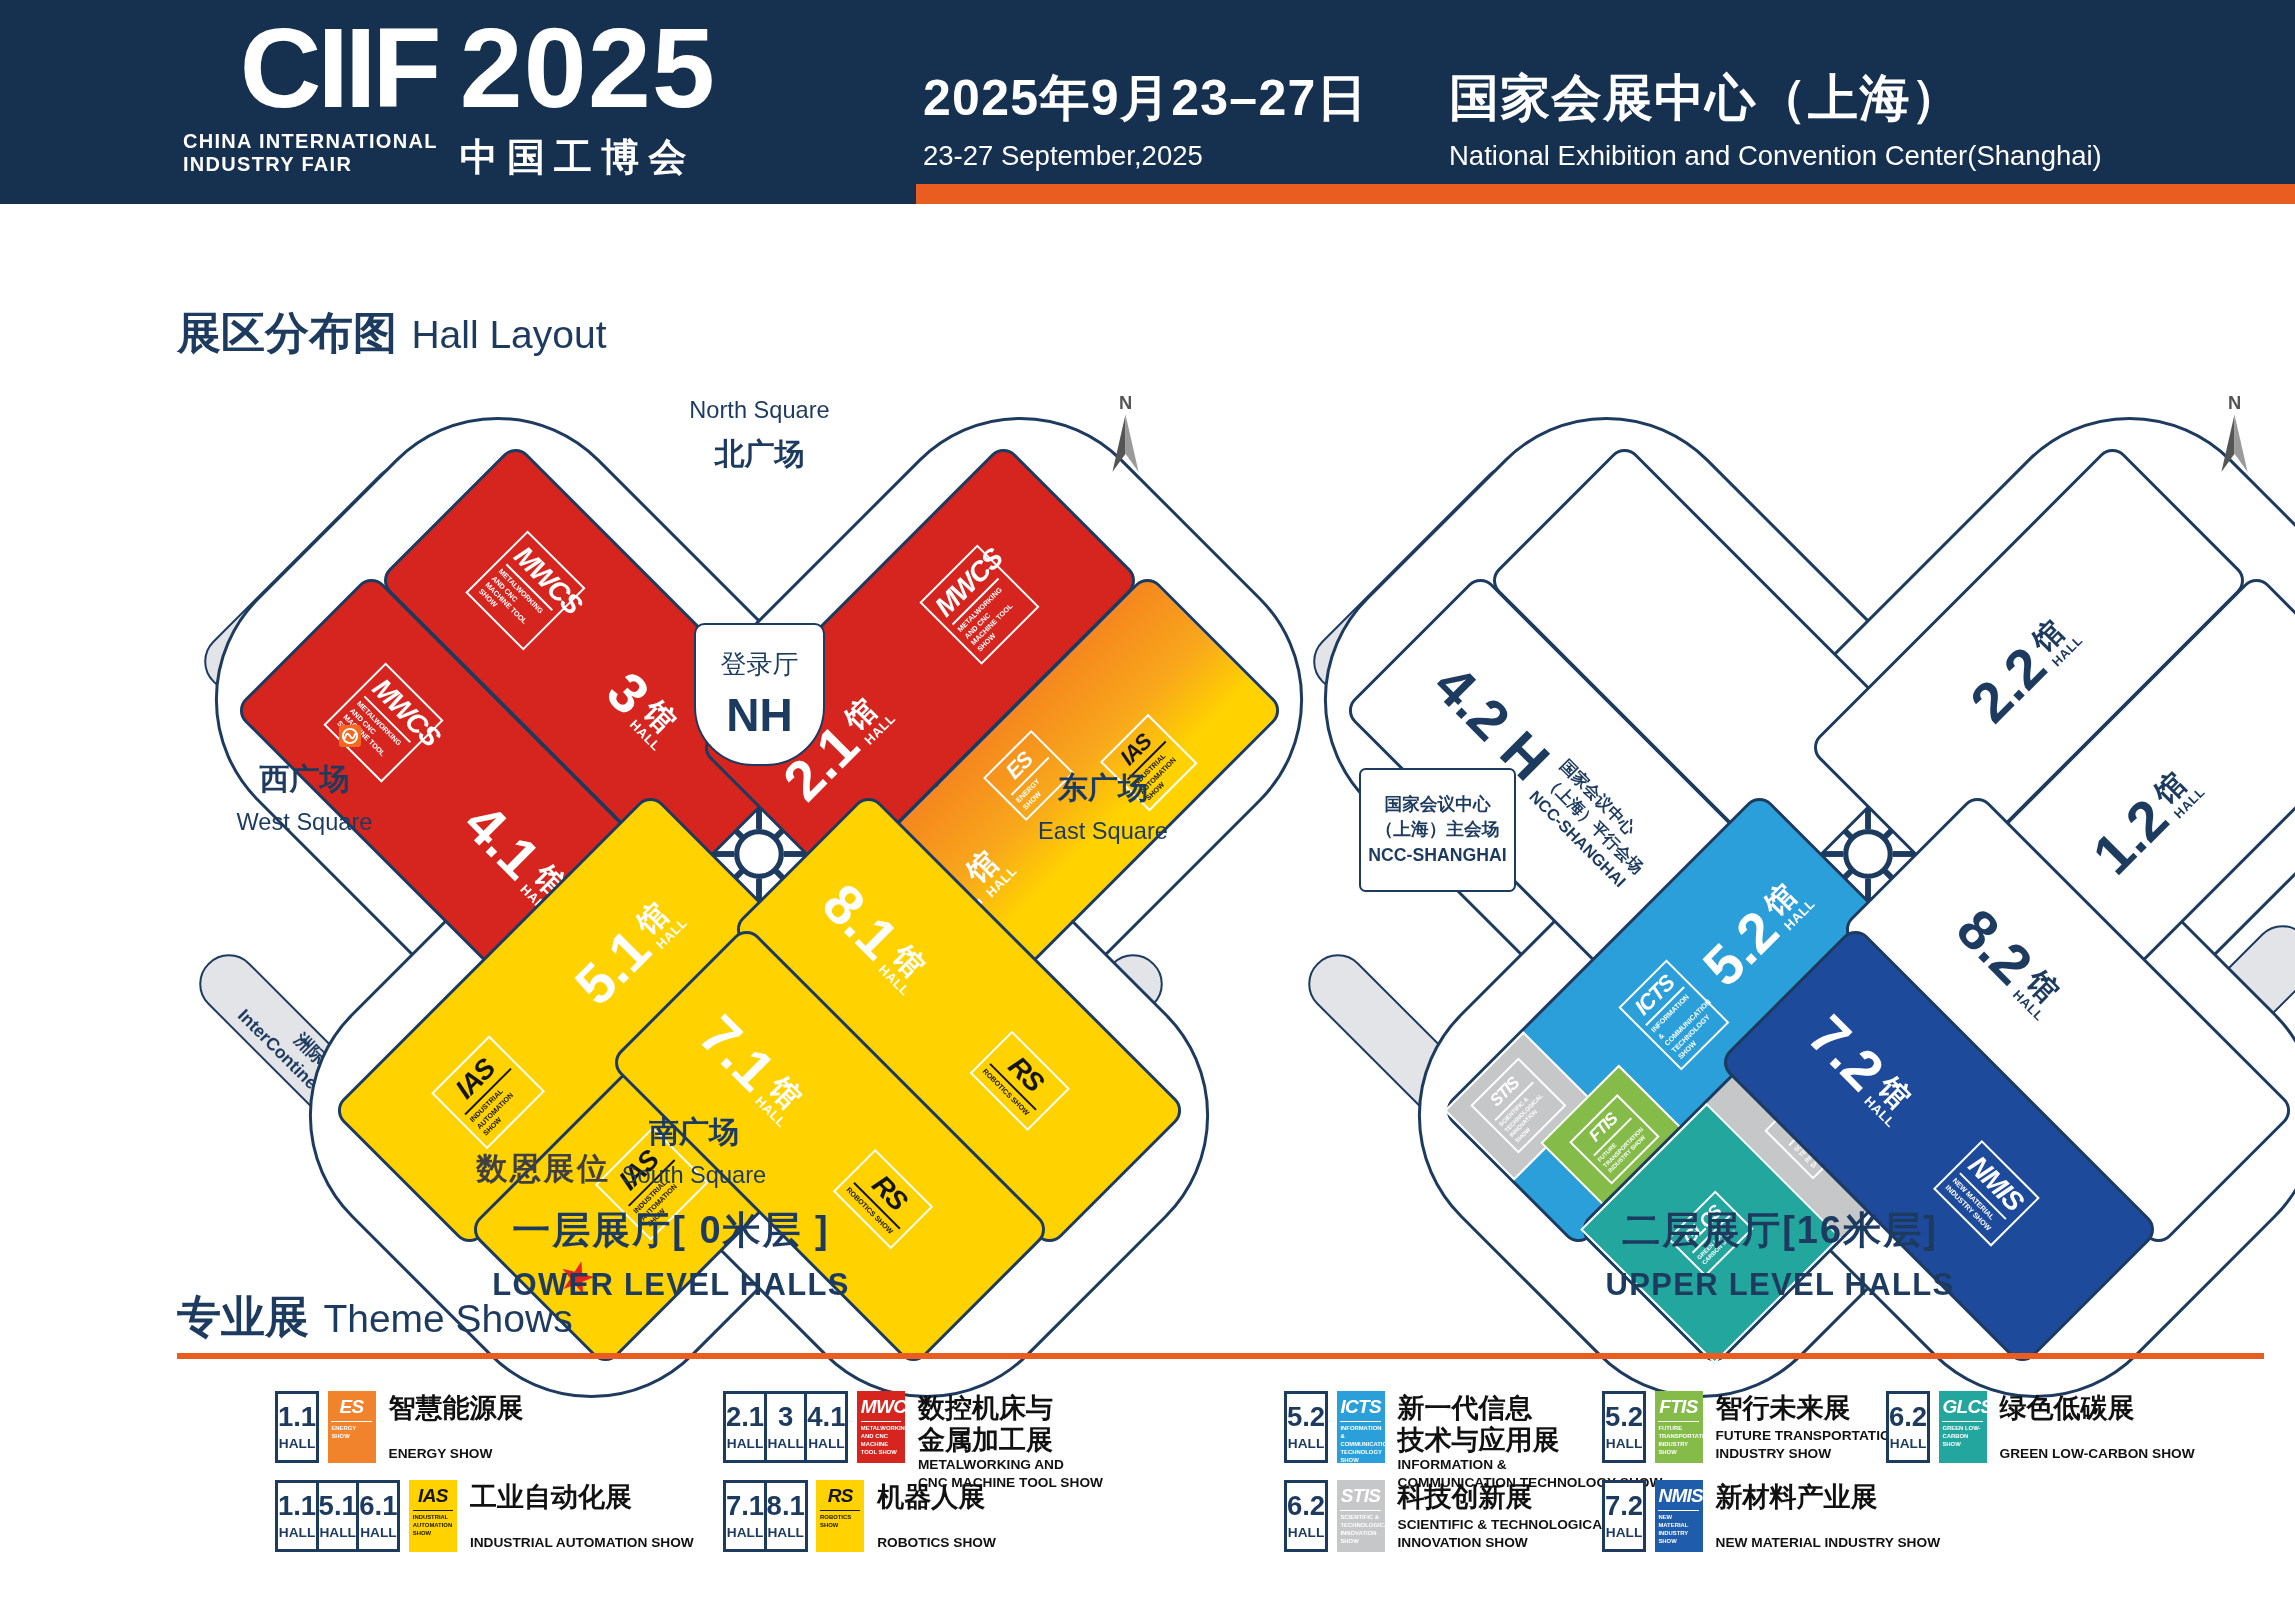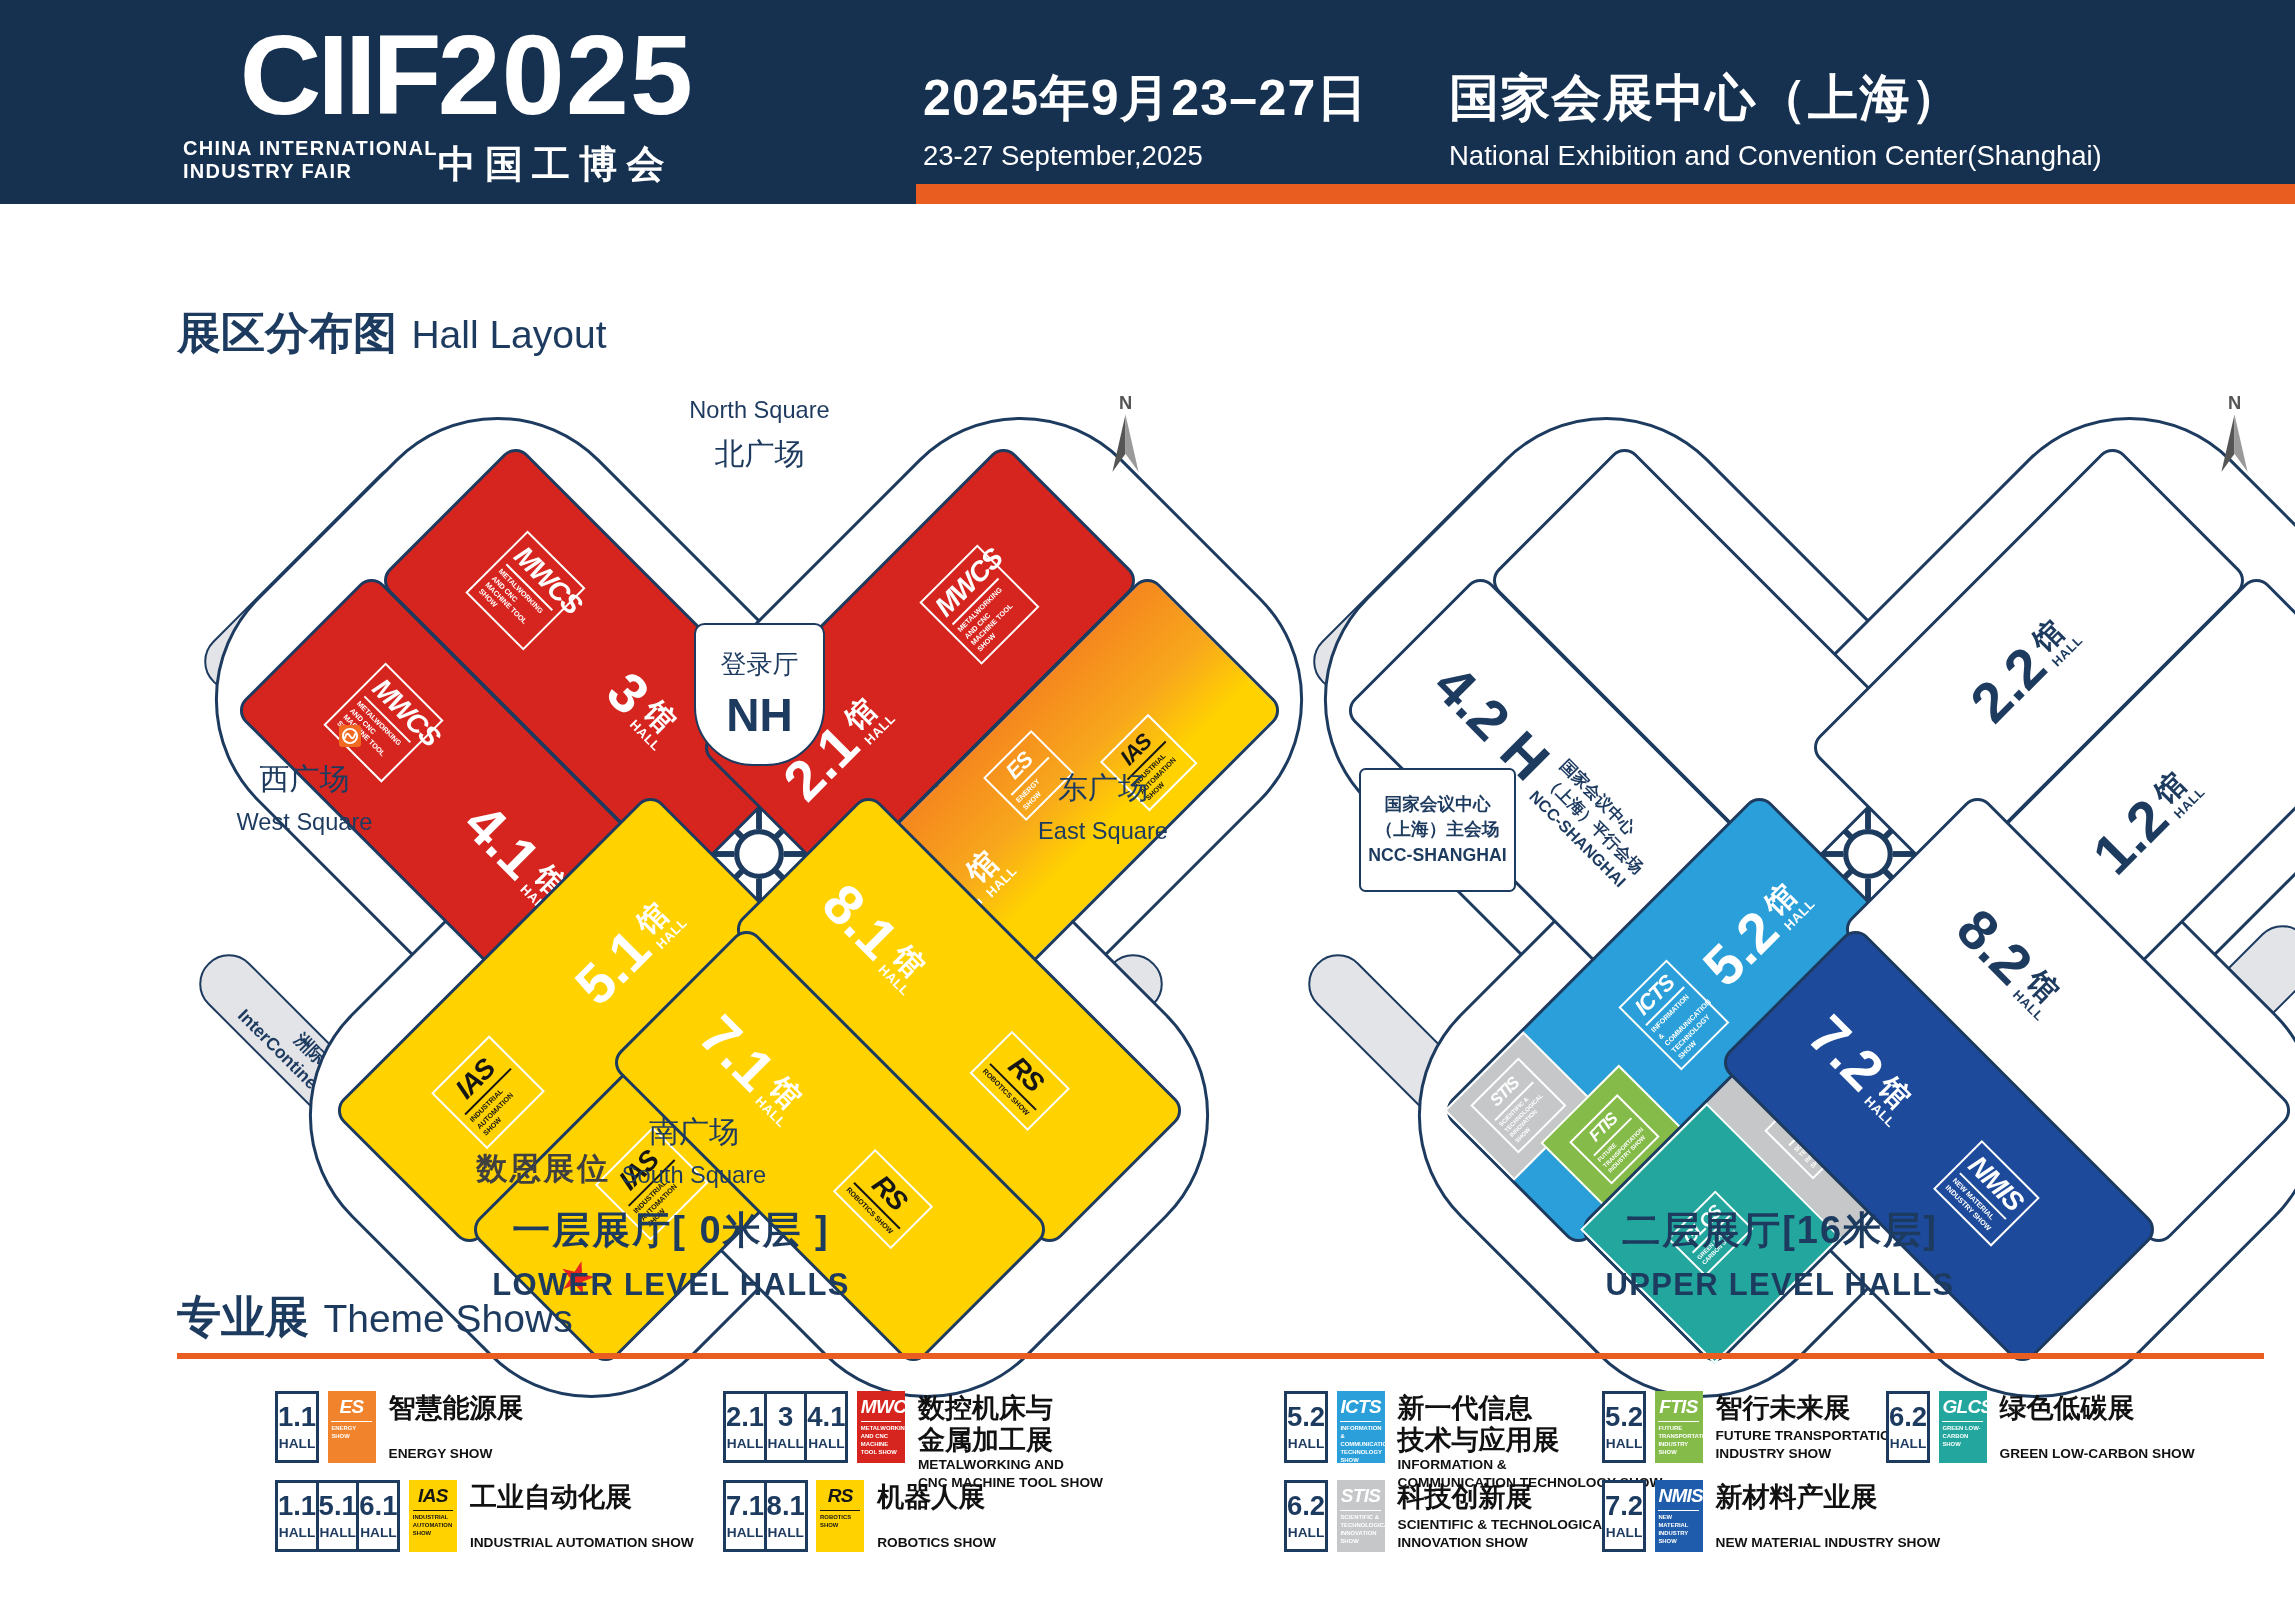--- a/index.html
+++ b/index.html
@@ -8,21 +8,21 @@
     --blue:#2b9fd9; --dkblue:#1e4a9b; --teal:#23a69d;
     --green:#85bb49; --lgray:#c6c7c9; --gray:#e2e4e8; --nmis:#1f5cab;
   }
   *{margin:0;padding:0;box-sizing:border-box}
   body{font-family:"Liberation Sans",sans-serif;background:#fff}
   .page{position:relative;width:2295px;height:1623px;background:#fff;overflow:hidden}
 
   
   .header{position:absolute;left:0;top:0;width:2295px;height:204px;background:var(--hdr)}
   .hd-orange{position:absolute;left:916px;bottom:0;width:1379px;height:19.6px;background:var(--accent)}
-  .logo{position:absolute;left:183px;top:19px;display:flex;color:#fff}
+  .logo{position:absolute;left:183px;top:12px;display:flex;gap:22px;color:#fff}
   .logo-col1{display:flex;flex-direction:column;align-items:flex-end}
   .logo-ciif{font-size:113px;font-weight:900;letter-spacing:-3.9px;line-height:1}
   .logo-tag{margin-top:5.2px;text-align:left;font-size:20px;font-weight:700;letter-spacing:1.3px;line-height:1.15}
   .logo-col2{display:flex;flex-direction:column;align-items:flex-start}
   .logo-year{font-size:113px;font-weight:900;letter-spacing:1.3px;line-height:1}
   .logo-cn{margin-top:6.5px;font-size:38px;font-weight:800;letter-spacing:9.2px}
   .hd-block{position:absolute;color:#fff}
   .hd-block .big{font-size:50px;font-weight:800;letter-spacing:1.3px}
   .hd-block .sm{font-size:27.5px;font-weight:400;margin-top:7.9px}
   .hd-date{left:923px;top:65px}
@@ -72,21 +72,21 @@
   .mlogo.small{width:68px;padding:3.9px 5.2px}
   .mlogo .a{font-size:27.5px;font-weight:800;font-style:italic;letter-spacing:-1.3px;line-height:1;
             border-bottom:2px solid currentColor;padding-bottom:3.3px;margin-bottom:3.3px;width:100%;text-align:center}
   .mlogo.small .a{font-size:22px}
   .mlogo .s{font-size:7.2px;font-weight:700;line-height:1.3;text-transform:uppercase;width:100%;text-align:left}
 
   .seg{position:absolute;border:2.6px solid #fff}
   .star{position:absolute;font-size:43px;color:#e8241f;line-height:1;transform:rotate(-12deg)}
 
   .sq-label{position:absolute;text-align:center;color:var(--ink)}
-  .sq-label .cn{font-size:30px;font-weight:400}
+  .sq-label .cn{font-size:30px;font-weight:700}
   .sq-label .en{font-size:23.6px;font-weight:400;margin-top:9.2px}
   .nh-box{position:absolute;left:504px;top:257px;width:131px;height:143px;background:#fff;border:2.6px solid var(--ink);
           border-radius:10.5px 10.5px 59px 59px;display:flex;flex-direction:column;align-items:center;justify-content:center;color:var(--ink)}
   .nh-box .cn{font-size:26px}
   .nh-box .en{font-size:46px;font-weight:800;margin-top:6.5px}
   .booth{position:absolute;left:249px;top:782px;width:209px;text-align:center;color:#404040;font-size:31px;font-weight:800;letter-spacing:2.6px}
   .ncc-box{position:absolute;left:60px;top:402px;width:157px;height:124px;background:#fff;border:2px solid var(--ink);border-radius:6.5px;
            display:flex;flex-direction:column;align-items:center;justify-content:center;color:var(--ink);font-size:17.7px;font-weight:700;line-height:1.45;text-align:center}
   .h42c{position:absolute;left:10%;top:50%;transform:translateY(-50%);display:flex;align-items:center;gap:11.8px;color:var(--ink)}
   .h42c .n42{font-size:56px;font-weight:800;white-space:nowrap}

